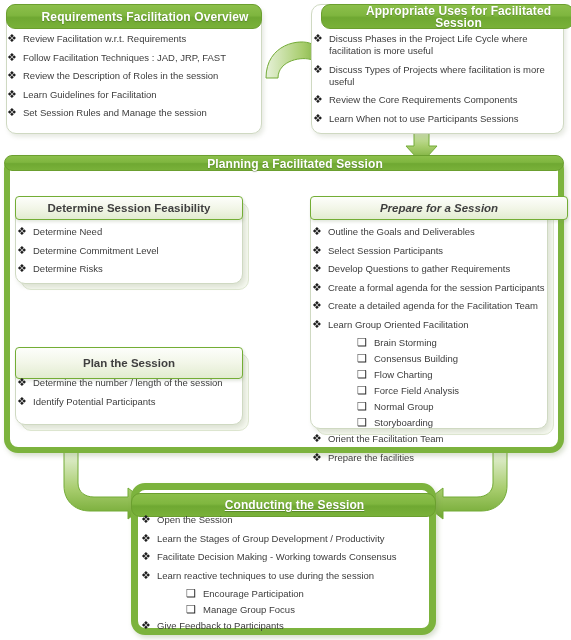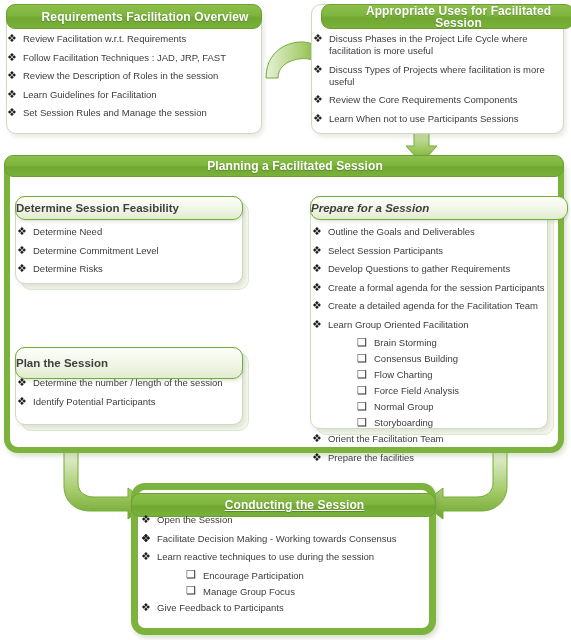--- a/index.html
+++ b/index.html
@@ -52,27 +52,28 @@
     letter-spacing: .1px;
     padding-left: 22px;
   }
 
   
   .hdr-light {
     position: absolute;
     box-sizing: border-box;
     background: linear-gradient(to bottom, #fdfefb 0%, #f2f6e8 50%, #e2ecd0 100%);
     border: 1.5px solid #73ad35;
-    border-radius: 10px;
+    border-radius: 4px;
     color: #3f3f3f;
     font-size: 11.5px;
     font-weight: bold;
     text-align: center;
     display: flex;
     align-items: center;
+    justify-content: center;
     box-shadow: 1px 2px 3px rgba(120,140,100,0.2);
   }
 
   
   ul.blist {
     list-style: none;
     margin: 0;
     padding: 0;
     position: absolute;
     box-sizing: border-box;
@@ -200,21 +201,21 @@
 </div>
 <ul class="blist" style="left:312px; top:33px; width:248px;">
   <li><span class="bul">❖</span><span>Discuss Phases in the Project Life Cycle where facilitation is more useful</span></li>
   <li><span class="bul">❖</span><span>Discuss Types of Projects where facilitation is more useful</span></li>
   <li><span class="bul">❖</span><span>Review the Core Requirements Components</span></li>
   <li><span class="bul">❖</span><span>Learn When not to use Participants Sessions</span></li>
 </ul>
 
 <div id="planning-frame-inner" style="left:4px; top:155px; width:560px; height:298px;">
 </div>
-<div class="hdr-green" style="left:4px; top:155px; width:560px; height:22px;">
+<div class="hdr-green" style="left:4px; top:155px; width:560px; height:16px;align-items:flex-end;">
   <span>Planning a Facilitated Session</span>
 </div>
 
 <div class="card-shadowplate" style="left:21px; top:202px; width:228px; height:88px;"></div>
 <div class="card" style="left:15px; top:196px; width:228px; height:88px;"></div>
 <div class="hdr-light" style="left:15px; top:196px; width:228px; height:24px;">
   <span>Determine Session Feasibility</span>
 </div>
 <ul class="blist tight" style="left:16px; top:226px; width:222px;">
   <li><span class="bul">❖</span><span>Determine Need</span></li>
@@ -254,19 +255,19 @@
   <li><span class="bul">❖</span><span>Prepare the facilities</span></li>
 </ul>
 
 <div id="conducting-frame" style="left:131px; top:483px; width:305px; height:152px;">
 </div>
 <div class="hdr-green" style="left:131px; top:493px; width:305px; height:24px;text-decoration:underline;">
   <span>Conducting the Session</span>
 </div>
 <ul class="blist" style="left:140px; top:514px; width:290px;">
   <li><span class="bul">❖</span><span>Open the Session</span></li>
-  <li><span class="bul">❖</span></li>
+  <li><span class="bul">❖</span><span>Learn the Stages of Group Development / Productivity</span></li>
   <li><span class="bul">❖</span><span>Facilitate Decision Making - Working towards Consensus</span></li>
   <li><span class="bul">❖</span><span>Learn reactive techniques to use during the session</span></li>
   <li class="sub"><span class="bul">❑</span><span>Encourage Participation</span></li>
   <li class="sub"><span class="bul">❑</span><span>Manage Group Focus</span></li>
   <li><span class="bul">❖</span><span>Give Feedback to Participants</span></li>
 </ul>
 
 </body></html>

